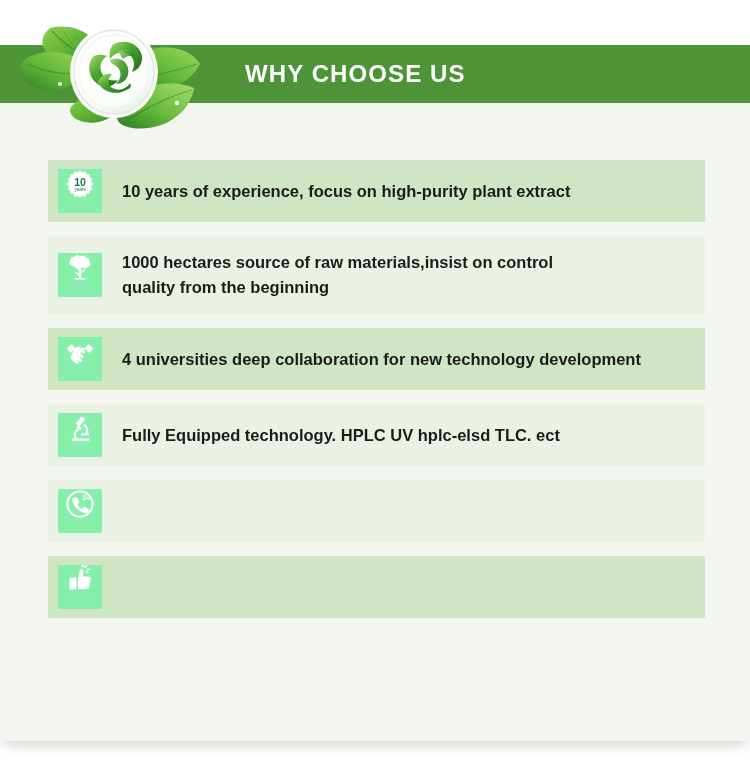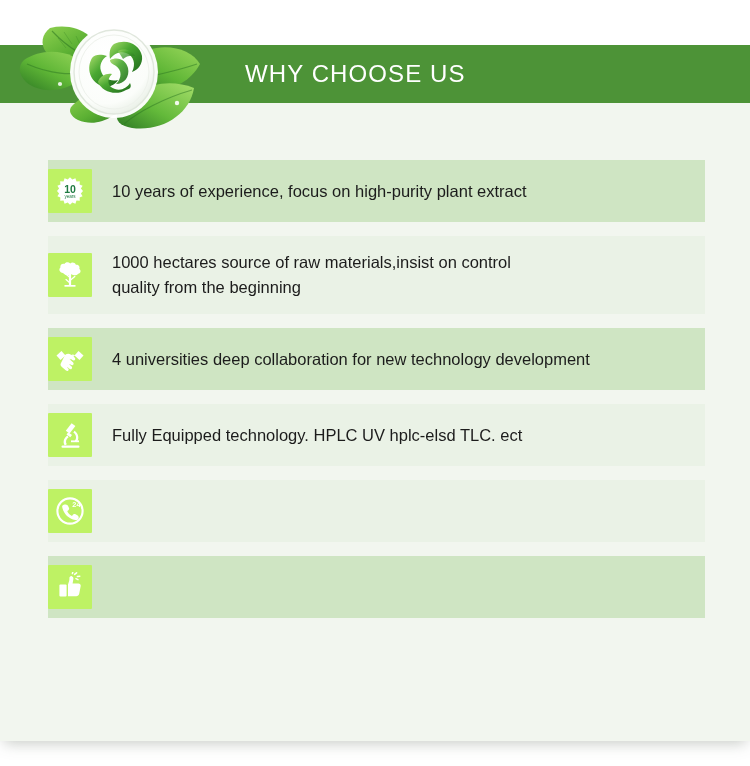--- a/index.html
+++ b/index.html
@@ -46,21 +46,21 @@
     top: 45px;
     width: 750px;
     height: 58px;
     background: #4d9337;
   }
   .banner-title {
     position: absolute;
     left: 245px;
     top: 58px;
     font-size: 24px;
-    font-weight: normal;
+    font-weight: bold;
     letter-spacing: 1.1px;
     color: #ffffff;
     line-height: 32px;
     white-space: nowrap;
   }
 
   
   .logo {
     position: absolute;
     left: 14px;
@@ -87,36 +87,36 @@
   .row.shade-a { background: #cfe5c3; }
   .row.shade-b { background: #eaf2e6; }
 
   .row-h1 { height: 62px; }
   .row-h2 { height: 78px; }
 
   .icon-box {
     flex: 0 0 auto;
     width: 44px;
     height: 44px;
-    margin-left: 0;
+    margin-left: 10px;
     margin-right: 20px;
-    background: #bef264;
+    background: #86efac;
     display: flex;
-    align-items: center;
     justify-content: center;
     border-radius: 1px;
   }
   .icon-box svg { display: block; }
 
   .row-text {
     flex: 1 1 auto;
     font-size: 16.5px;
     line-height: 25px;
     color: #1c1c1c;
     white-space: pre-line;
+    font-weight: bold;
   }
 </style>
 </head>
 <body>
 
 <div class="page">
 
   <div class="panel"></div>
   <div class="panel-top-white"></div>
 

